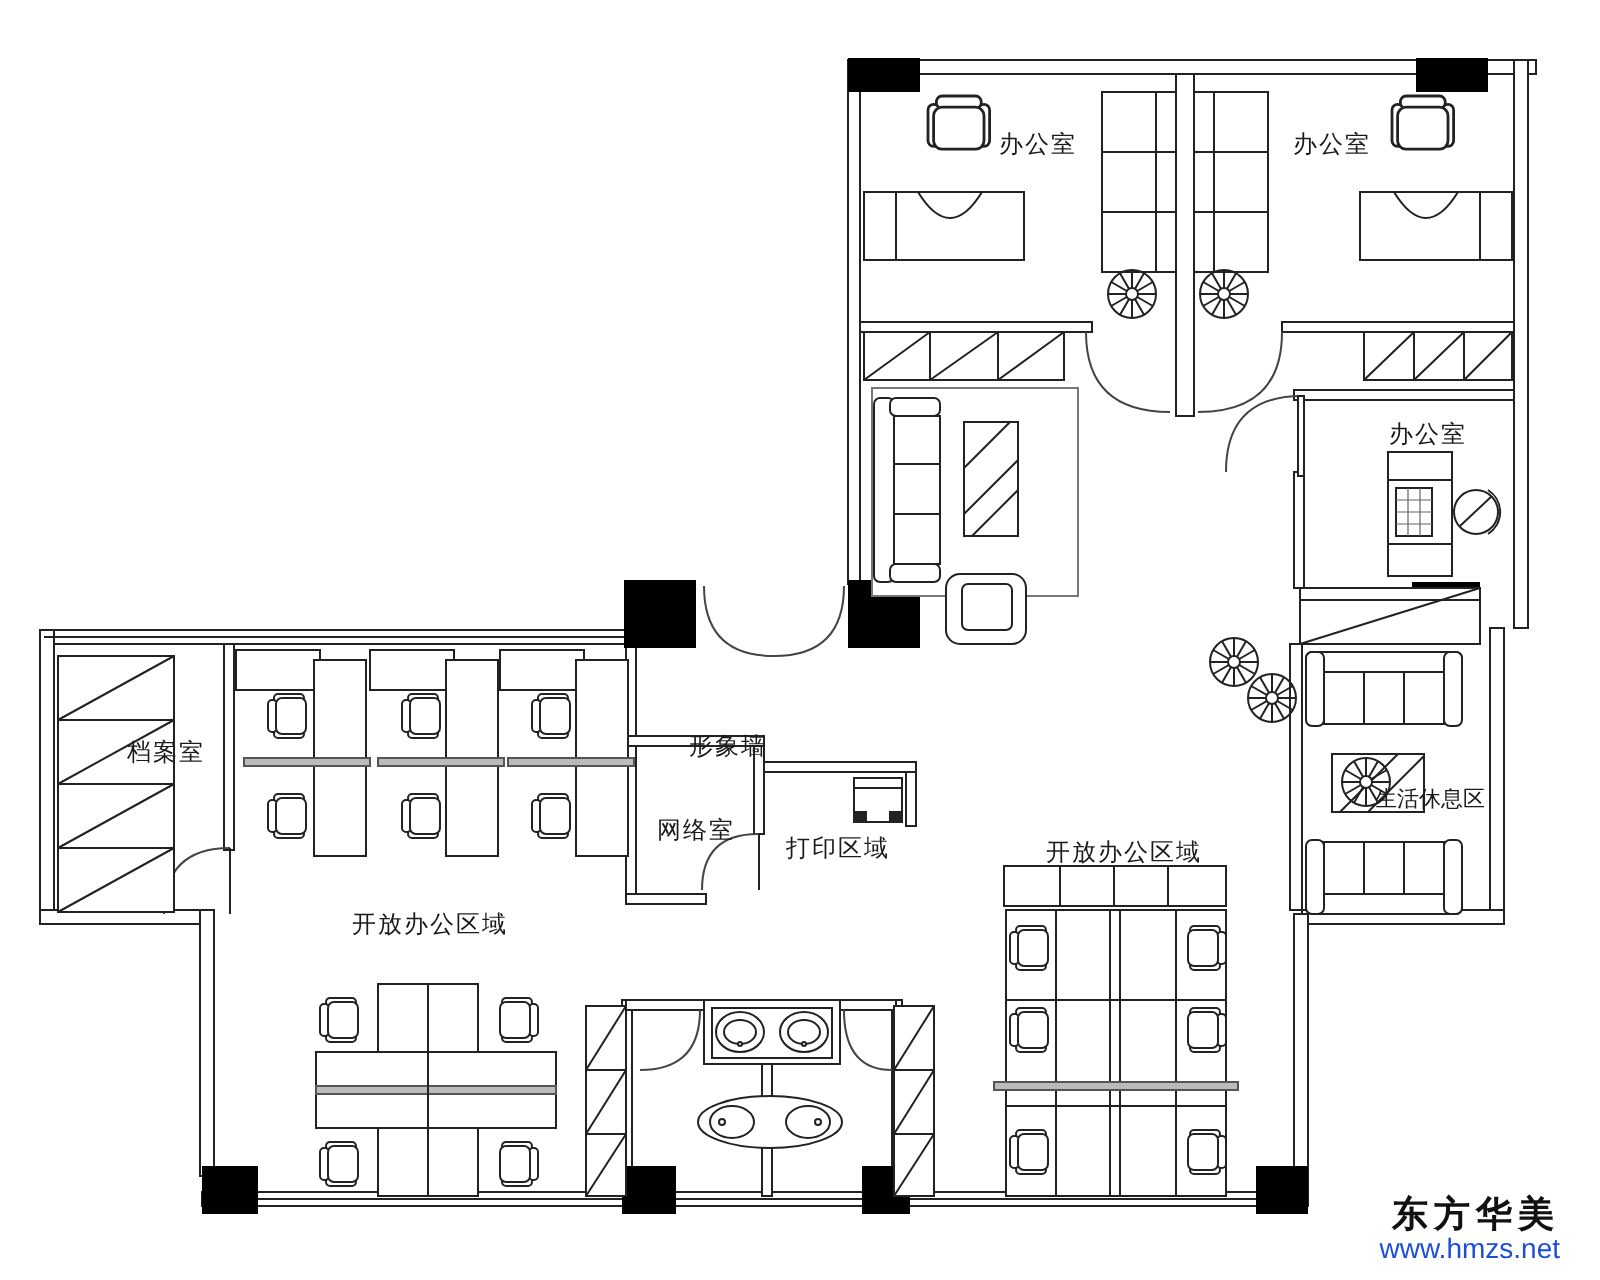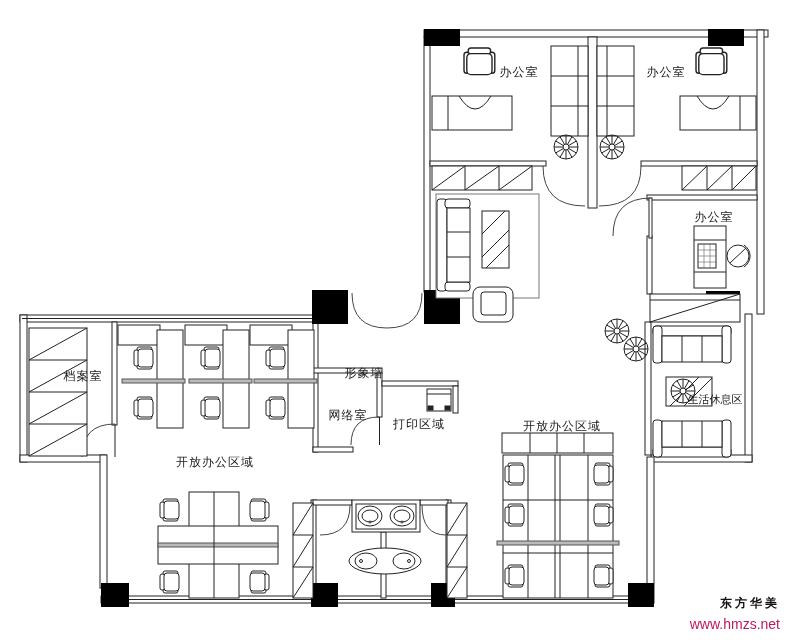--- a/index.html
+++ b/index.html
@@ -2,23 +2,23 @@
 <html><head>
 <meta charset="utf-8">
 <style>
   html,body{margin:0;padding:0;background:#fff;}
   .plan{position:relative;width:800px;height:640px;background:#fff;overflow:hidden;
         font-family:"Liberation Sans","DejaVu Sans",sans-serif;}
   .plan svg{position:absolute;left:0;top:0;}
   .room-label{position:absolute;font-size:12px;color:#1a1a1a;white-space:nowrap;
         transform:translateX(-50%);letter-spacing:1px;z-index:5;}
   .room-label.small{font-size:11px;letter-spacing:0;}
-  .brand{position:absolute;right:20px;top:595px;font-size:12px;font-weight:bold;
+  .brand{position:absolute;right:20px;top:595px;font-size:18px;font-weight:bold;
         color:#111;letter-spacing:3px;z-index:5;}
-  .brand-url{position:absolute;right:20px;top:616px;font-size:14px;color:#be185d;z-index:5;}
+  .brand-url{position:absolute;right:20px;top:616px;font-size:14px;color:#1d4ed8;z-index:5;}
 </style>
 </head>
 <body>
 
 <div class="plan">
 
 <svg width="800" height="640" viewBox="0 0 800 640">
   <defs>
     <g id="chair" fill="#fff" stroke="#222" stroke-width="1">
       <rect x="0" y="3" width="5" height="16" rx="2"></rect>

